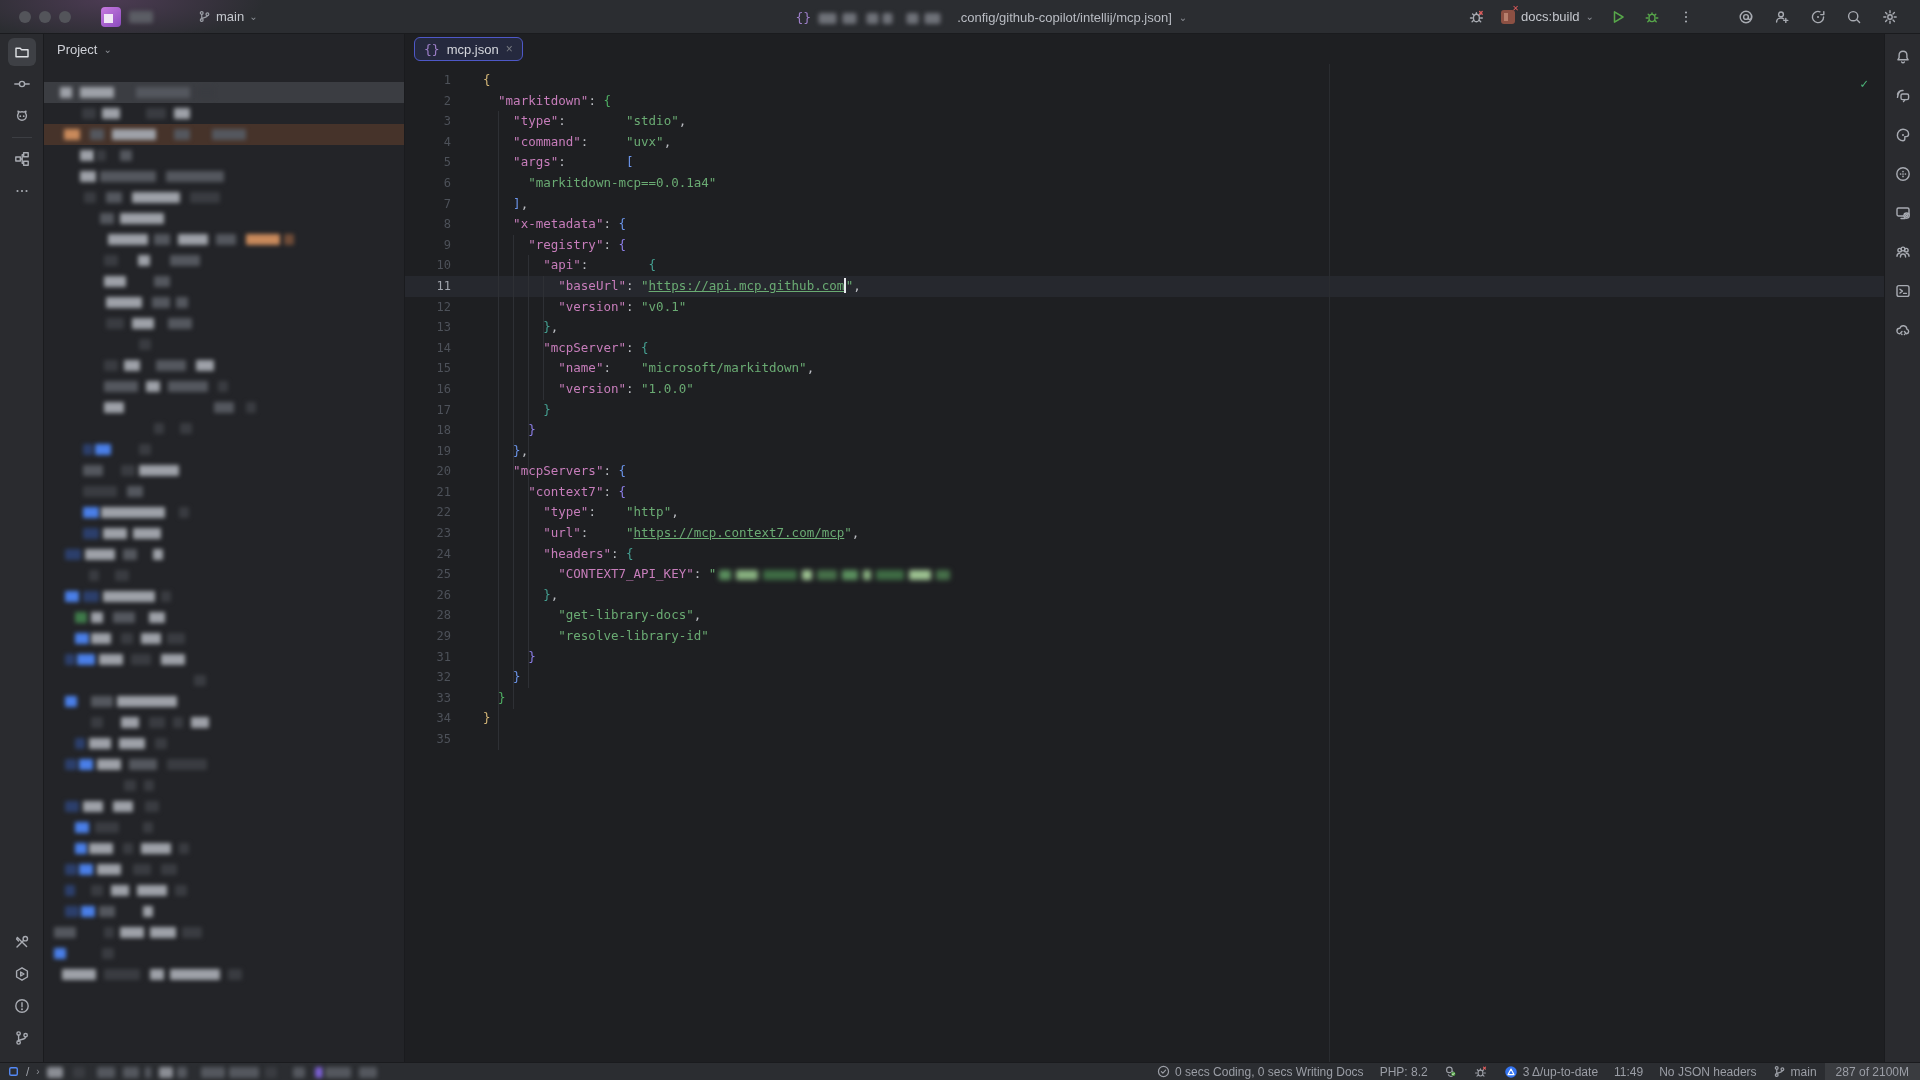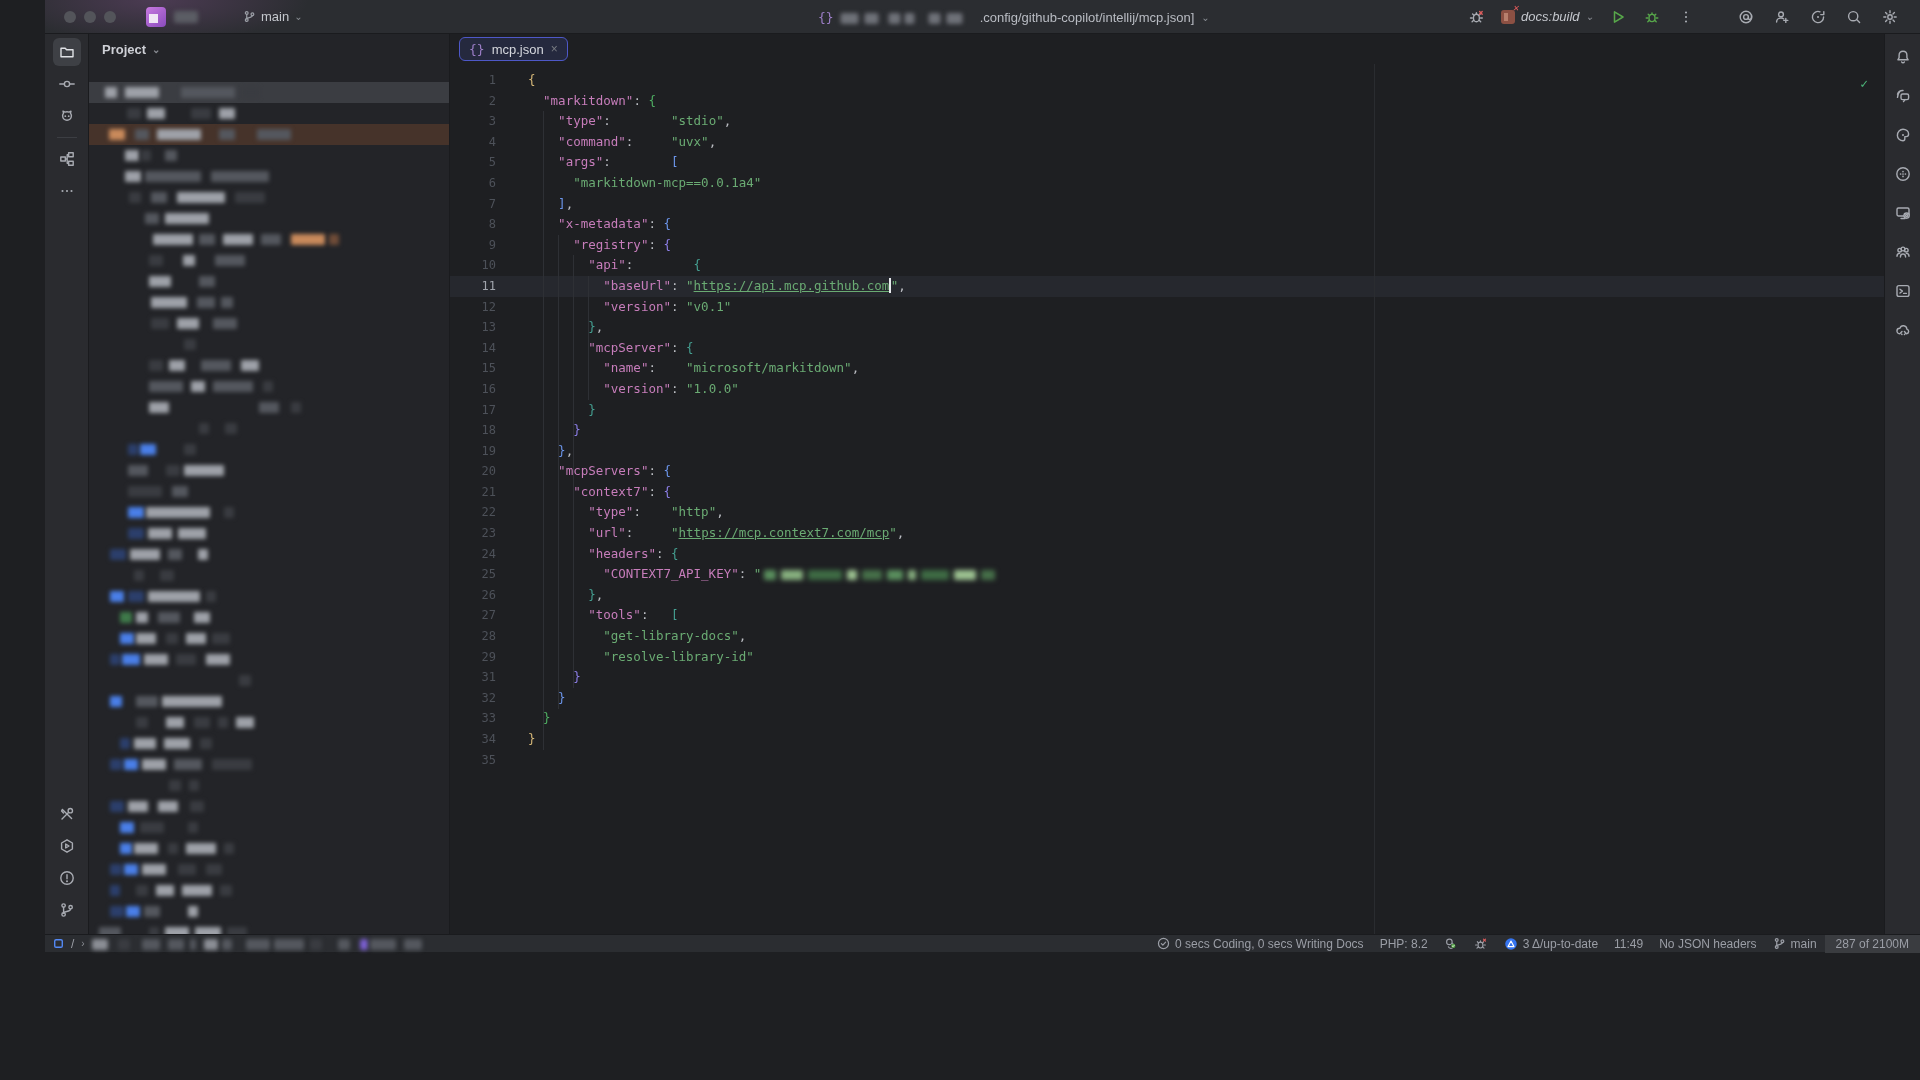--- a/index.html
+++ b/index.html
@@ -1,55 +1,55 @@
 <!DOCTYPE html>
 <html><head>
 <meta charset="utf-8">
 <style>
   * { box-sizing: border-box; }
   html,body { margin:0; padding:0; background:#1e1f22; width:1920px; height:1080px; overflow:hidden;
     font-family:"Liberation Sans", sans-serif; -webkit-font-smoothing:antialiased; }
-  #app { width:1920px; height:952px; display:flex; flex-direction:column;padding-left:45px; }
+  #app { width:1920px; height:1080px; display:flex; flex-direction:column; }
 
   
   #topbar { height:34px; flex:0 0 34px; background:#2b2d31; display:flex; align-items:center; position:relative;
     border-bottom:1px solid #1a1b1e; color:#b9bcc3; font-size:13px;
     background-image:radial-gradient(220px 60px at 110px 0px, rgba(160,95,170,.28), rgba(160,95,170,0) 70%); }
   .tl { width:12px; height:12px; border-radius:50%; background:#53545a; margin-right:8px; }
   #traffic { display:flex; align-items:center; padding-left:19px; }
   #logo-group { display:flex; align-items:center; margin-left:22px; }
   #app-logo { width:20px; height:20px; border-radius:4px; background:linear-gradient(140deg,#c87ae0,#8a4bbd); position:relative; filter:blur(.4px); }
   #app-logo::after { content:""; position:absolute; left:3px; top:7px; width:9px; height:9px; background:#f0e6f5; }
   #logo-blur { width:24px; height:12px; border-radius:2px; background:#5b5d64; margin-left:8px; filter:blur(2px); }
   #branch-widget { display:flex; align-items:center; gap:5px; margin-left:38px; color:#c4c7cd; padding:3px 7px; border-radius:5px; }
   #topbar-center { position:absolute; left:50%; top:0; height:34px; transform:translateX(-42%); display:flex; align-items:center; gap:7px; white-space:nowrap; }
   .brace-ico { color:#9c7ec7; font-size:13px; font-family:"DejaVu Sans Mono",monospace; }
   .blurblock { display:inline-block; height:11px; border-radius:2px; filter:blur(2.2px); vertical-align:middle; }
   #topbar-right { margin-left:auto; display:flex; align-items:center; gap:14px; padding-right:20px; }
   .tb-ico { width:20px; height:20px; display:flex; align-items:center; justify-content:center; border-radius:4px; }
-  #run-chip { display:flex; align-items:center; gap:6px; color:#c4c7cd;font-style:italic; }
+  #run-chip { display:flex; align-items:center; gap:6px; color:#c4c7cd; }
   #run-cfg-ico { width:14px; height:14px; border-radius:3px; background:#8c5043; position:relative; }
   #run-cfg-ico::before { content:""; position:absolute; left:3px; top:3px; width:4px; height:8px; background:#b87f6d; }
   #run-cfg-ico::after { content:"✕"; position:absolute; right:-4px; top:-6px; color:#e35b5b; font-size:8px; }
   .chev { color:#8a8d94; font-size:10px; }
   #topbar-far { display:flex; align-items:center; gap:16px; margin-left:26px; }
 
   
   #main { flex:1 1 auto; display:flex; min-height:0; }
 
   
   #left-strip { width:44px; flex:0 0 44px; background:#2a2b2f; border-right:1px solid #1a1b1e; position:relative; }
   .strip-ico { width:28px; height:28px; margin:4px auto; display:flex; align-items:center; justify-content:center; border-radius:6px; cursor:pointer; }
   .strip-ico.active { background:#3e4045; }
   .strip-div { width:20px; height:1px; background:#3c3e43; margin:7px auto; }
   #left-strip-bottom { position:absolute; bottom:6px; left:0; width:44px; }
 
   
   #project-panel { width:361px; flex:0 0 361px; background:#232428; border-right:1px solid #1a1b1e; position:relative; overflow:hidden; }
-  #panel-header { height:30px; display:flex; align-items:center; gap:6px; padding-left:13px; color:#ced0d6; font-size:13px; font-weight:700; }
+  #panel-header { height:30px; display:flex; align-items:center; gap:6px; padding-left:13px; color:#ced0d6; font-size:13px; font-weight:400; }
   #tree { position:absolute; left:0; top:48px; right:0; bottom:0; }
   .trow { position:absolute; left:0; right:0; height:21px; display:flex; align-items:center; }
   .trow.hl-g { background:#3b3d42; }
   .trow.hl-o { background:#46332a; }
   .tblk { height:11px; border-radius:1px; filter:blur(2.1px); flex:0 0 auto; }
 
   
   #editor-col { flex:1 1 auto; display:flex; flex-direction:column; min-width:0; background:#1e1f22; }
   #tabstrip { height:30px; flex:0 0 30px; display:flex; align-items:center; padding-left:9px; }
   #tab-active { display:flex; align-items:center; gap:7px; height:24px; padding:0 9px; border-radius:6px;
@@ -529,21 +529,20 @@
             <div class="cl"><span class="ln">17</span><span class="ck"><span class="t-p">        </span><span class="t-t">}</span></span></div>
             <div class="cl"><span class="ln">18</span><span class="ck"><span class="t-p">      </span><span class="t-v">}</span></span></div>
             <div class="cl"><span class="ln">19</span><span class="ck"><span class="t-p">    </span><span class="t-b">}</span><span class="t-p">,</span></span></div>
             <div class="cl"><span class="ln">20</span><span class="ck"><span class="t-p">    </span><span class="t-k">"mcpServers"</span><span class="t-p">: </span><span class="t-b">{</span></span></div>
             <div class="cl"><span class="ln">21</span><span class="ck"><span class="t-p">      </span><span class="t-k">"context7"</span><span class="t-p">: </span><span class="t-v">{</span></span></div>
             <div class="cl"><span class="ln">22</span><span class="ck"><span class="t-p">        </span><span class="t-k">"type"</span><span class="t-p">:</span><span class="t-p">    </span><span class="t-s">"http"</span><span class="t-p">,</span></span></div>
             <div class="cl"><span class="ln">23</span><span class="ck"><span class="t-p">        </span><span class="t-k">"url"</span><span class="t-p">:</span><span class="t-p">     </span><span class="t-s">"</span><span class="t-u">https://mcp.context7.com/mcp</span><span class="t-s">"</span><span class="t-p">,</span></span></div>
             <div class="cl"><span class="ln">24</span><span class="ck"><span class="t-p">        </span><span class="t-k">"headers"</span><span class="t-p">: </span><span class="t-t">{</span></span></div>
             <div class="cl"><span class="ln">25</span><span class="ck"><span class="t-p">          </span><span class="t-k">"CONTEXT7_API_KEY"</span><span class="t-p">: </span><span class="t-s">"</span><span class="redact"><i style="width: 12px; background: rgb(90, 143, 94);"></i><i style="width: 22px; background: rgb(135, 176, 127);"></i><i style="width: 34px; background: rgb(62, 107, 68);"></i><i style="width: 10px; background: rgb(156, 194, 145);"></i><i style="width: 20px; background: rgb(70, 111, 73);"></i><i style="width: 16px; background: rgb(90, 143, 94);"></i><i style="width: 8px; background: rgb(135, 176, 127);"></i><i style="width: 28px; background: rgb(62, 107, 68);"></i><i style="width: 22px; background: rgb(156, 194, 145);"></i><i style="width: 14px; background: rgb(70, 111, 73);"></i></span></span></div>
             <div class="cl"><span class="ln">26</span><span class="ck"><span class="t-p">        </span><span class="t-t">}</span><span class="t-p">,</span></span></div>
-            <div class="cl"><span class="ln">27</span><span class="ck"><span class="t-p">        </span><span class="t-k">"tools"</span><span class="t-p">:</span><span class="t-p">   </span><span class="t-t">[</span></span></div>
             <div class="cl"><span class="ln">28</span><span class="ck"><span class="t-p">          </span><span class="t-s">"get-library-docs"</span><span class="t-p">,</span></span></div>
             <div class="cl"><span class="ln">29</span><span class="ck"><span class="t-p">          </span><span class="t-s">"resolve-library-id"</span></span></div>
             <div class="cl"><span class="ln">31</span><span class="ck"><span class="t-p">      </span><span class="t-v">}</span></span></div>
             <div class="cl"><span class="ln">32</span><span class="ck"><span class="t-p">    </span><span class="t-b">}</span></span></div>
             <div class="cl"><span class="ln">33</span><span class="ck"><span class="t-p">  </span><span class="t-g">}</span></span></div>
             <div class="cl"><span class="ln">34</span><span class="ck"><span class="t-y">}</span></span></div>
             <div class="cl"><span class="ln">35</span><span class="ck"></span></div>
           </div>
         <div id="margin-guide" style="left: 924px;"></div>
         <div id="inspect-ok">✓</div>

